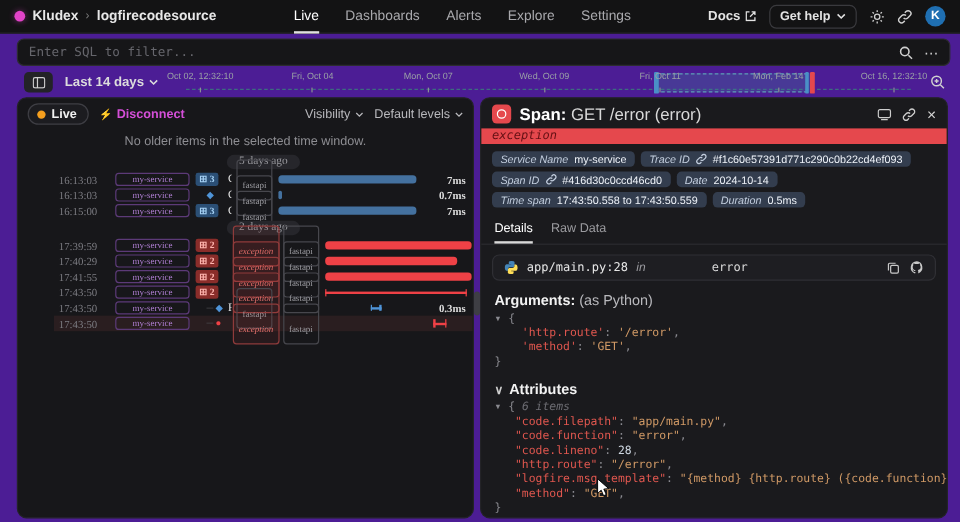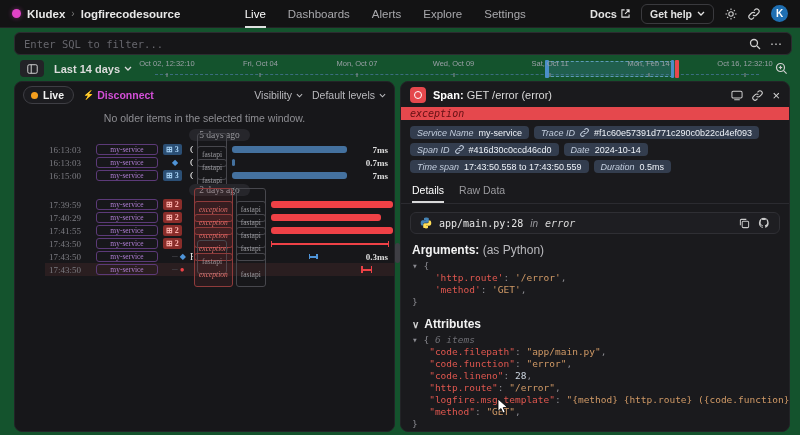--- a/index.html
+++ b/index.html
@@ -1,19 +1,19 @@
 <!DOCTYPE html>
 <html><head>
 <meta charset="utf-8">
 <style>
   * { margin:0; padding:0; box-sizing:border-box; }
   html,body { background:#000; }
   .app {
     position:relative; width:800px; height:435px; overflow:hidden;
-    background:#14532d; font-family:"Liberation Sans", sans-serif; color:#d6d6d6;
+    background:#4c1d95; font-family:"Liberation Sans", sans-serif; color:#d6d6d6;
     -webkit-font-smoothing:antialiased;
   }
   svg { display:block; }
 
   
   .topbar { height:28px; display:flex; align-items:center; justify-content:space-between;
     padding:0 12px; background:#131314; border-bottom:1px solid #232326; }
   .tb-left { display:flex; align-items:center; gap:6px; font-size:11.5px; }
   .logo-dot { width:9px; height:9px; border-radius:50%; background:#e243c8; box-shadow:0 0 5px #e243c877; }
   .crumb { color:#e8e8e8; font-weight:700; cursor:pointer; }
@@ -113,39 +113,39 @@
   .ibeam-red { height:7px; top:3px; width:11px; }
   .ibeam-red::before { top:2.5px; height:2px; }
   .ibeam-red::before, .ibeam-red i { background:#ef4146; }
   .t-dur { flex:none; width:34px; text-align:right; font-size:9px; font-weight:700; color:#dedede; }
 
   
   .sp-header { display:flex; align-items:center; gap:7px; padding:5px 9px 4px 9px; }
   .err-chip { width:16px; height:16px; border-radius:4px; background:#e5484d; display:flex;
     align-items:center; justify-content:center; flex:none; }
   .err-chip span { width:8px; height:8px; border:1.5px solid #fff; border-radius:50%; display:block; }
-  .sp-title { font-size:11px; color:#d9d9d9; flex:1; white-space:nowrap; overflow:hidden; }
+  .sp-title { font-size:14px; color:#d9d9d9; flex:1; white-space:nowrap; overflow:hidden; }
   .sp-title b { color:#fff; }
   .sp-actions { display:flex; align-items:center; gap:9px; color:#cdcdcd; }
   .close-x { font-size:13px; line-height:1; cursor:pointer; color:#d6d6d6; }
   .banner { background:#e5484d; color:#641014; font-family:"DejaVu Sans Mono", monospace;
     font-style:italic; font-size:10px; padding:1px 9px; }
   .meta { display:flex; flex-wrap:wrap; gap:4px 5px; padding:6px 9px 4px; }
   .meta-badge { background:#333d4e; border-radius:4px; padding:1.5px 7px; font-size:9px;
     display:flex; align-items:center; gap:5px; color:#eef2f8; }
   .meta-badge .mlabel { font-style:italic; color:#c2cddd; }
   .meta-badge .mlink { display:flex; color:#c2cddd; }
   .sp-tabs { display:flex; gap:15px; padding:7px 11px 0; border-bottom:1px solid #2b2b30; }
   .sp-tab { font-size:10.5px; color:#9b9b9f; padding-bottom:5px; cursor:pointer; border-bottom:2px solid transparent; }
   .sp-tab.active { color:#fff; border-bottom-color:#d9d9d9; }
   .code-loc { margin:8px 9px 0; border:1px solid #2f2f34; background:#1e1e22; border-radius:6px;
     padding:4px 9px; display:flex; align-items:center; gap:7px;
     font-family:"DejaVu Sans Mono", monospace; font-size:10px; color:#e6e6e6; }
   .code-loc .in-w { color:#9a9a9f; font-style:italic; font-family:"Liberation Sans",sans-serif; font-size:10px;}
-  .code-loc .fn { font-style:italic; color:#d9d9d9; }
+  .code-loc .fn { color:#d9d9d9;margin-left:48px; }
   .code-loc-icons { margin-left:auto; display:flex; gap:8px; color:#c9c9c9; }
   .section { padding:9px 11px 0; }
   .sec-h { font-size:12px; font-weight:700; color:#f2f2f2; }
   .sec-h .mode { font-weight:400; color:#b9b9bd; }
   .sec-h .chev { color:#cfcfcf; font-size:10px; margin-right:5px; }
   .codeblock { font-family:"DejaVu Sans Mono", monospace; font-size:9.5px; line-height:12px;
     color:#9a9aa0; margin-top:3px; }
   .codeblock .ln { white-space:pre; }
   .codeblock .chev { color:#8a8a90; }
   .k { color:#e0574f; }
@@ -240,21 +240,21 @@
         <span class="tl-err-spike"></span>
       </div>
     <span class="tl-label" style="left: 4%;">Oct 02, 12:32:10</span>
         <span class="tl-tick" style="left: 4%;"></span>
         <span class="tl-label" style="left: 19%;">Fri, Oct 04</span>
         <span class="tl-tick" style="left: 19%;"></span>
         <span class="tl-label" style="left: 34.5%;">Mon, Oct 07</span>
         <span class="tl-tick" style="left: 34.5%;"></span>
         <span class="tl-label" style="left: 50%;">Wed, Oct 09</span>
         <span class="tl-tick" style="left: 50%;"></span>
-        <span class="tl-label" style="left: 65.5%;">Sat, Oct 11</span>
+        <span class="tl-label" style="left: 65.5%;">Fri, Oct 11</span>
         <span class="tl-tick" style="left: 65.5%;"></span>
         <span class="tl-label" style="left: 81.3%;">Mon, Feb 14</span>
         <span class="tl-tick" style="left: 81.3%;"></span>
         <span class="tl-label" style="left: 96.8%;">Oct 16, 12:32:10</span>
         <span class="tl-tick" style="left: 96.8%;"></span>
       </div>
     <span class="zoom-btn">
       <svg width="13" height="13" viewBox="0 0 13 13" fill="none" stroke="#d0d0d0" stroke-width="1.2">
           <circle cx="5.5" cy="5.5" r="4"></circle>
           <path d="M8.6 8.6l3 3M3.8 5.5h3.4M5.5 3.8v3.4"></path>

